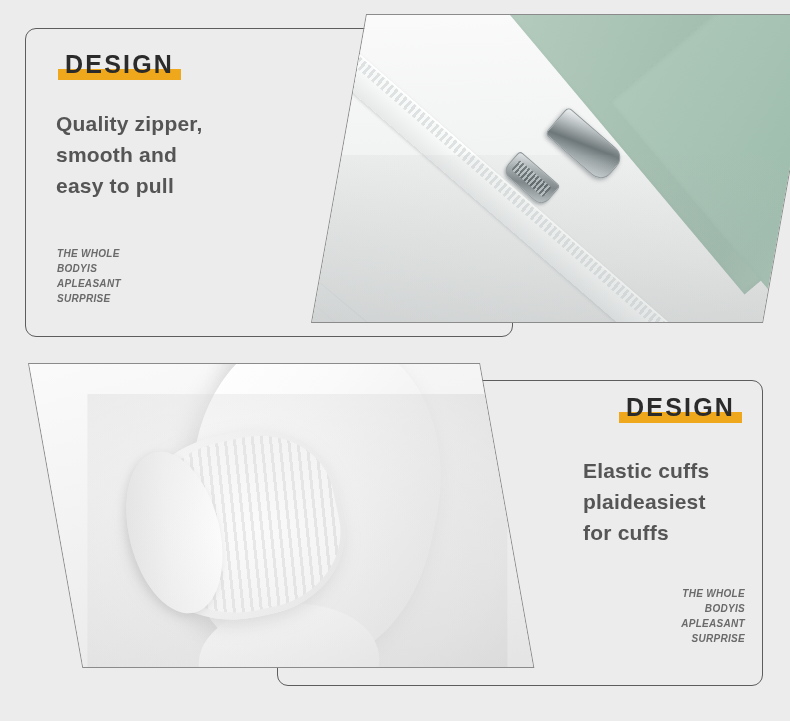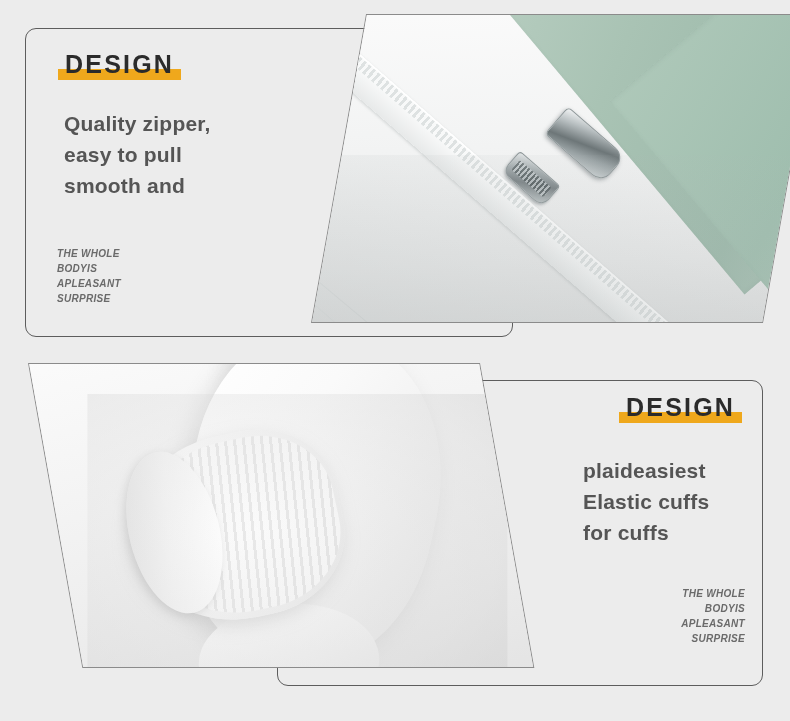--- a/index.html
+++ b/index.html
@@ -222,21 +222,21 @@
     font-size: 10px;
     font-weight: 700;
     font-style: italic;
     line-height: 15px;
     color: #6a6a6a;
     letter-spacing: .3px;
   }
 
   
   #design-top   { left: 65px;  top: 52px; }
-  #headline-top { left: 56px;  top: 108px; width: 230px; margin-left: 8px; }
+  #headline-top { left: 56px;  top: 108px; width: 230px; }
   #tagline-top  { left: 57px;  top: 246px; width: 200px; text-align: left; }
 
   
   #design-bottom   { left: 626px; top: 395px; }
   #headline-bottom { left: 583px; top: 455px; width: 180px; text-align: left; }
   #tagline-bottom  { left: 540px; top: 586px; width: 205px; text-align: right; }
 </style>
 </head>
 <body>
 
@@ -260,22 +260,22 @@
     </div>
   </div>
 
   <div class="design-head" id="design-top">
     <span class="dbar"></span>
     <span class="dlabel">DESIGN</span>
   </div>
 
   <div class="headline" id="headline-top">
     <div>Quality zipper,</div>
+    <div>smooth and</div>
     <div>easy to pull</div>
-    <div>smooth and</div>
   </div>
 
   <div class="tagline" id="tagline-top">
     <div>THE WHOLE</div>
     <div>BODYIS</div>
     <div>APLEASANT</div>
     <div>SURPRISE</div>
   </div>
 
   <div class="card" id="card-bottom"></div>
@@ -293,22 +293,22 @@
       </div>
     </div>
   </div>
 
   <div class="design-head" id="design-bottom">
     <span class="dbar"></span>
     <span class="dlabel">DESIGN</span>
   </div>
 
   <div class="headline" id="headline-bottom">
+    <div>Elastic cuffs</div>
     <div>plaideasiest</div>
-    <div>Elastic cuffs</div>
     <div>for cuffs</div>
   </div>
 
   <div class="tagline" id="tagline-bottom">
     <div>THE WHOLE</div>
     <div>BODYIS</div>
     <div>APLEASANT</div>
     <div>SURPRISE</div>
   </div>
 

